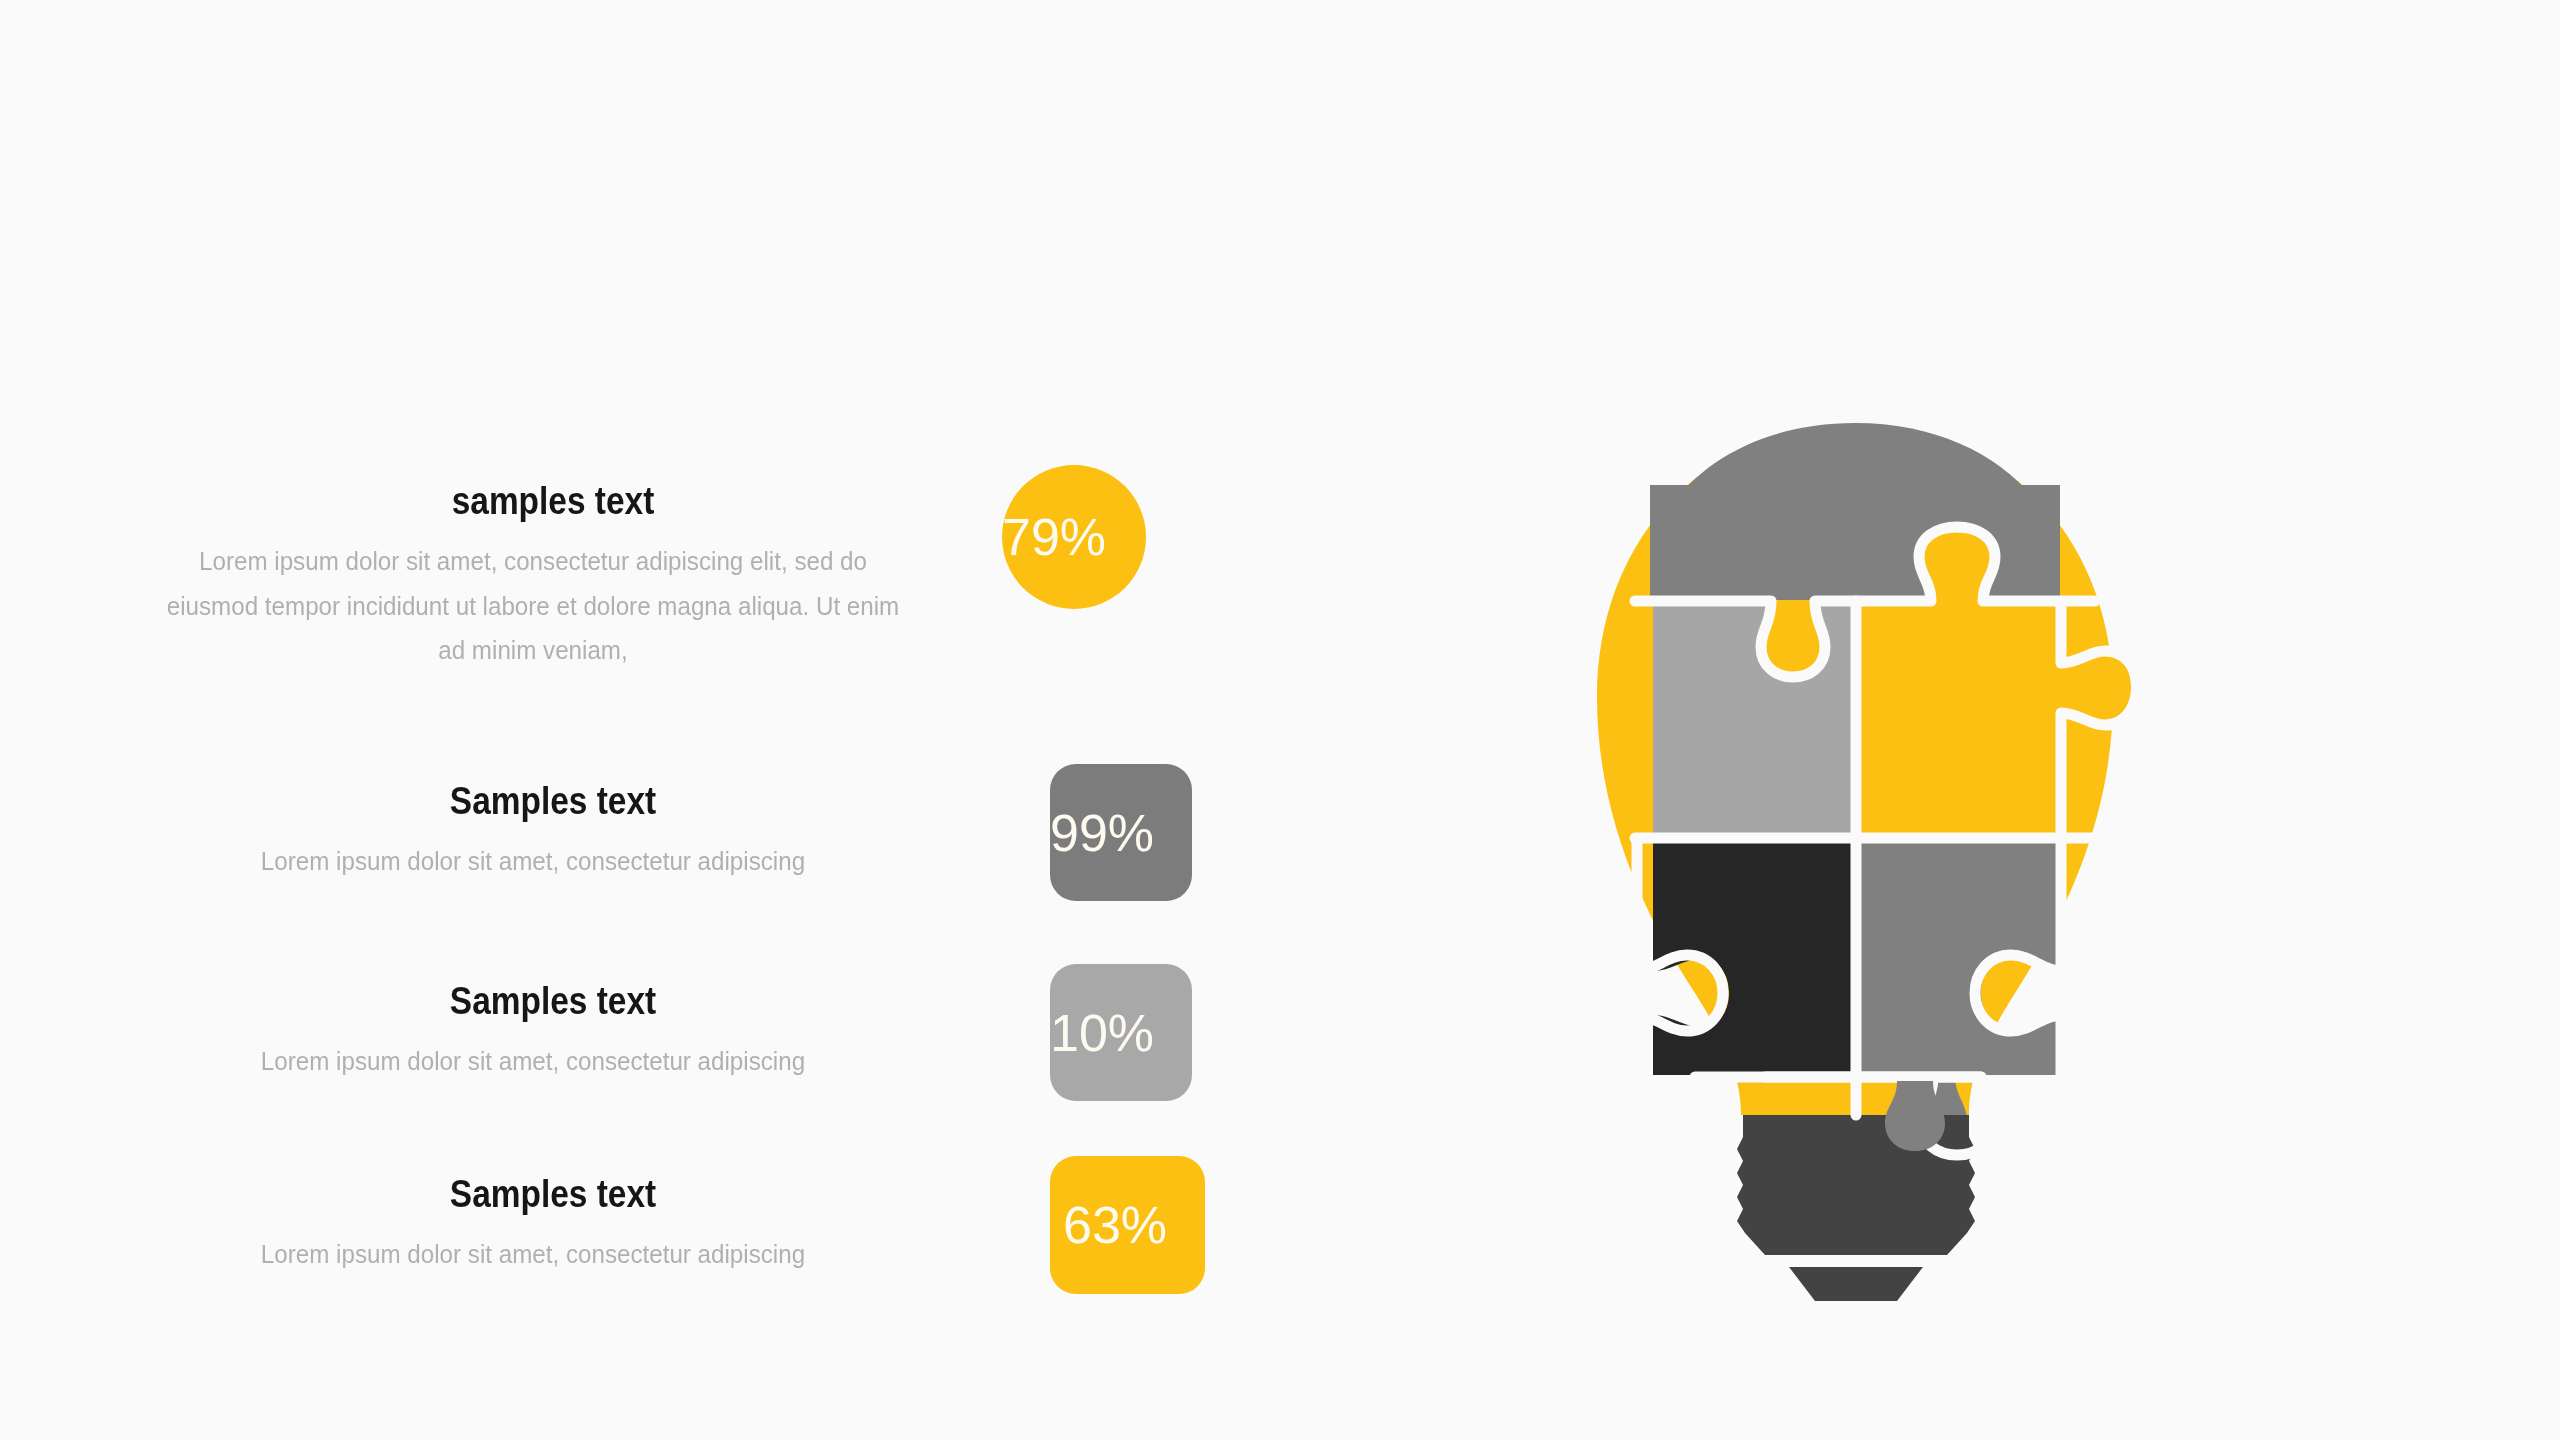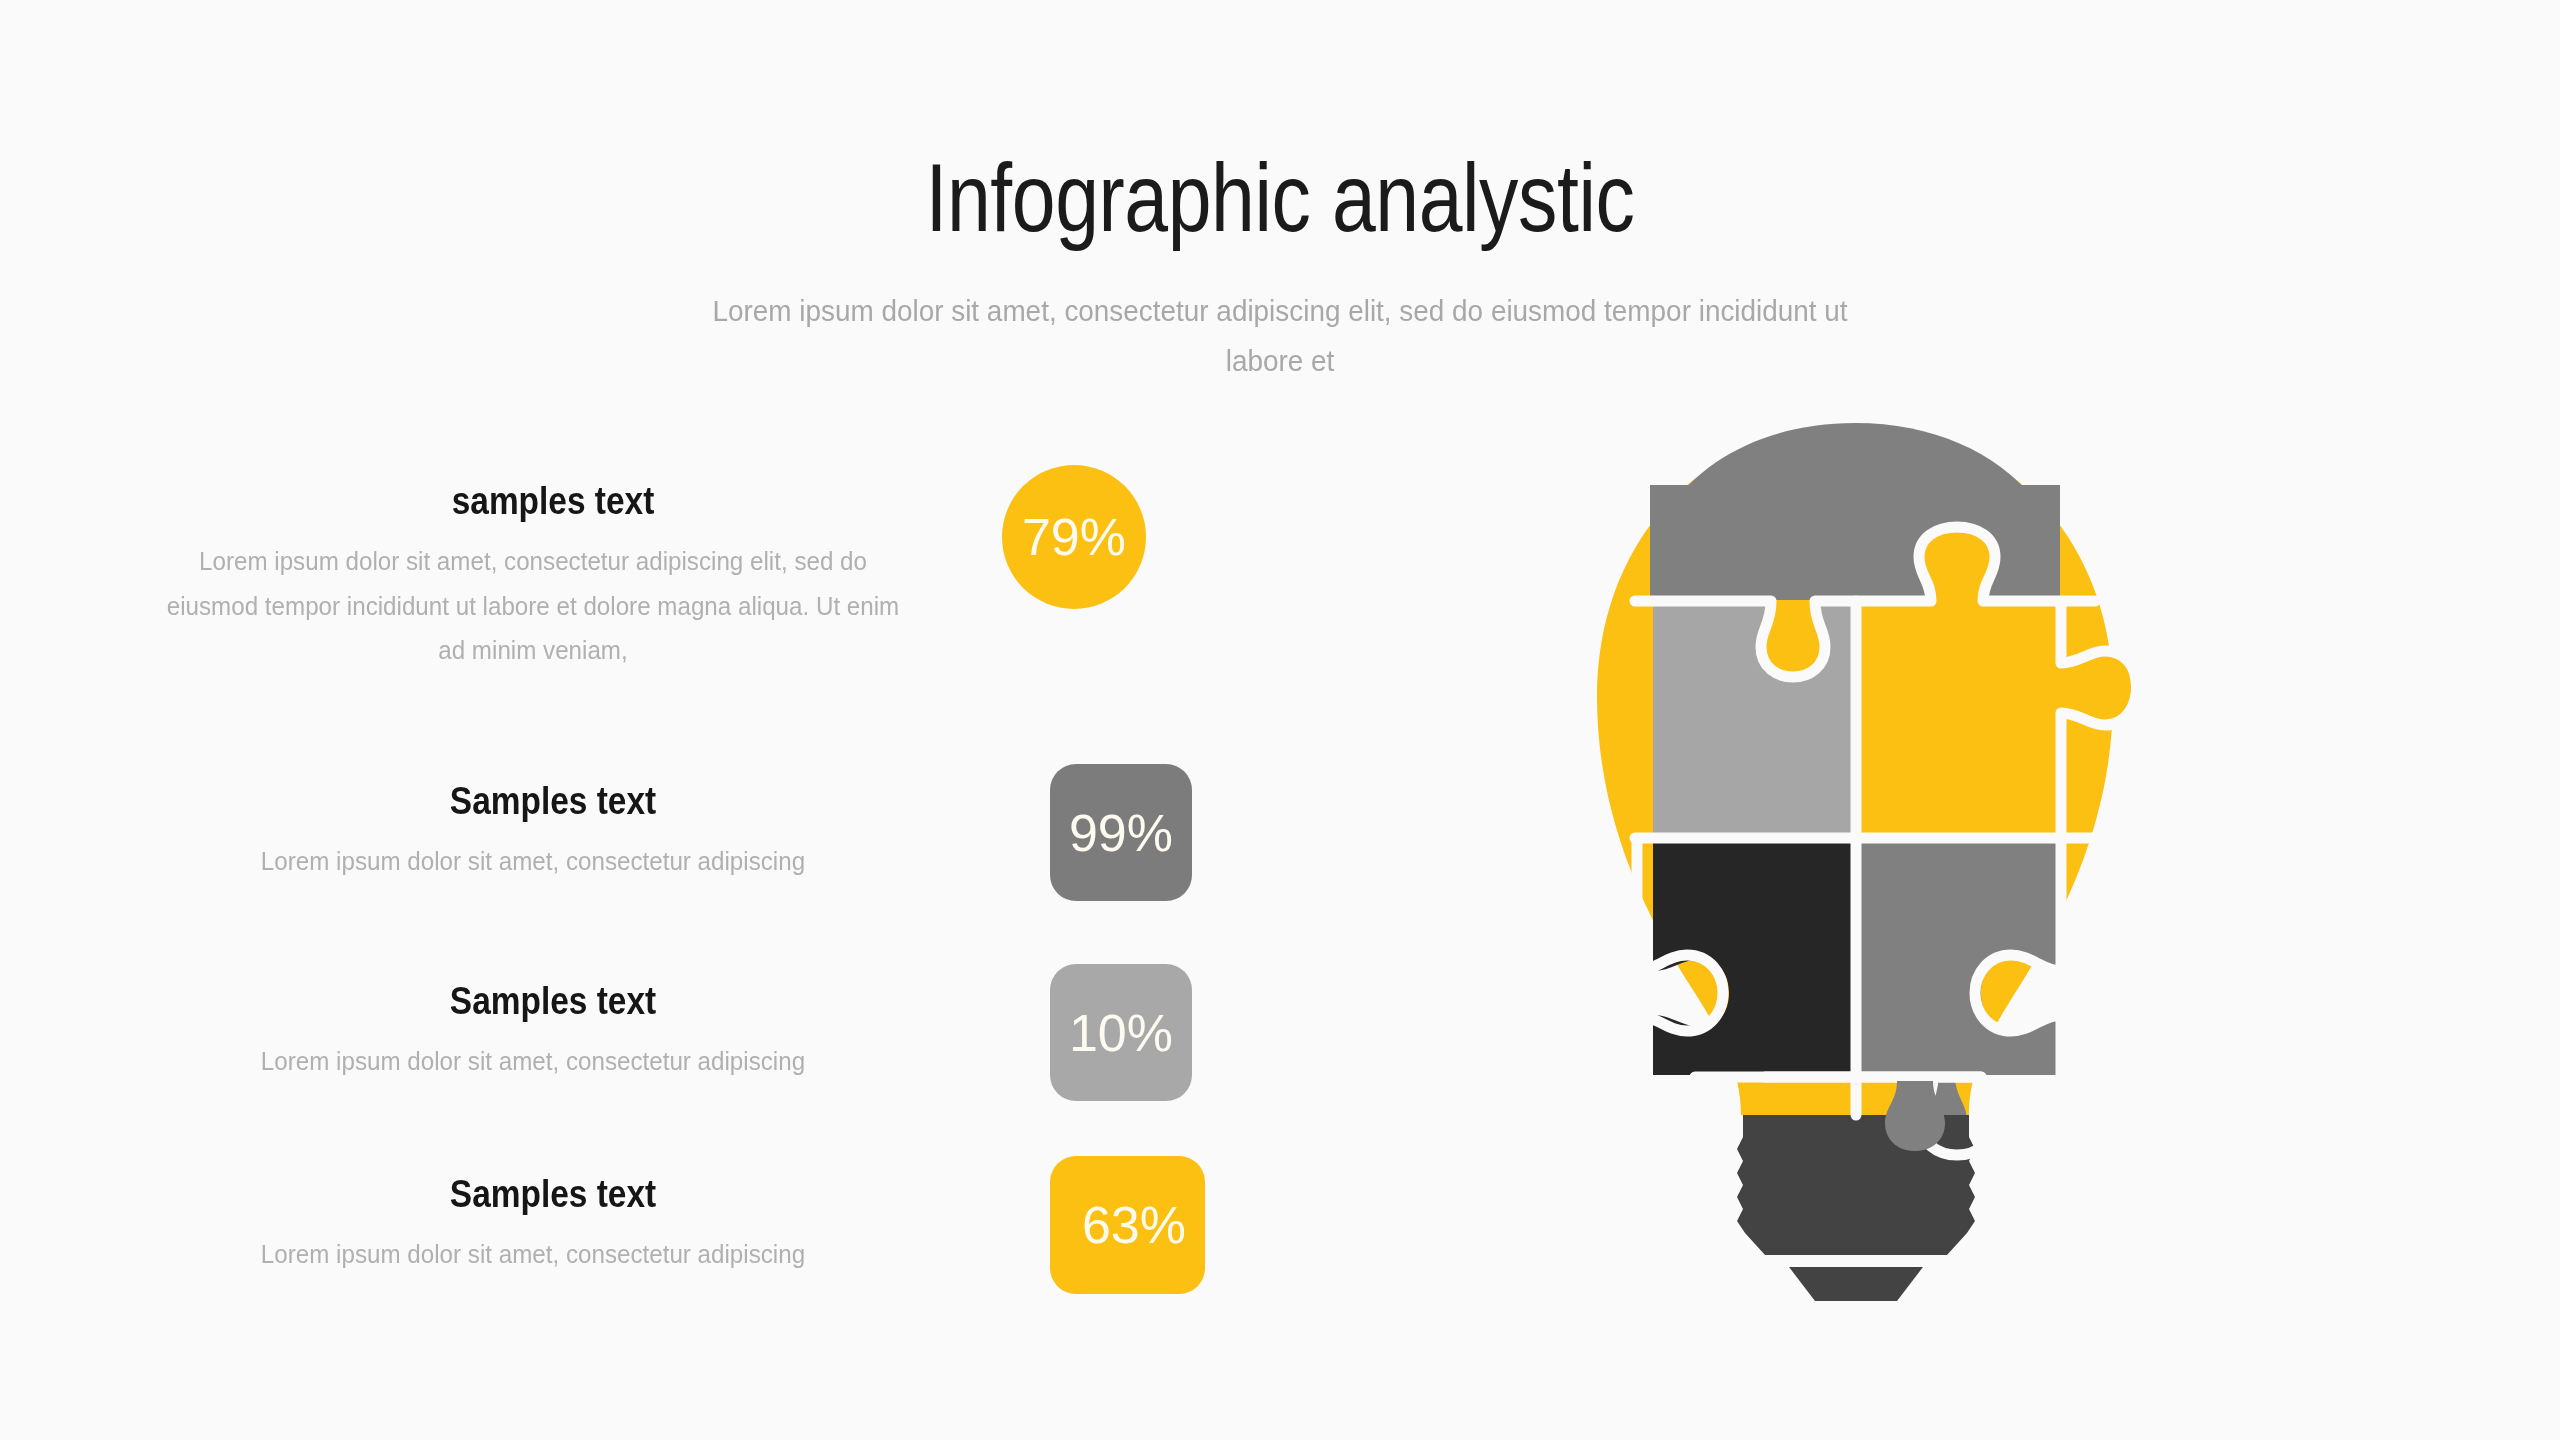--- a/index.html
+++ b/index.html
@@ -88,21 +88,21 @@
     color: #b0b0b0;
     transform: scaleX(0.93);
     transform-origin: right top;
   }
 
   
   .badge {
     position: absolute;
     display: flex;
     align-items: center;
-    justify-content: center;
+    justify-content: flex-start;
     color: #fdfaf0;
     font-family: "Liberation Sans", sans-serif;
     font-weight: 300;
     font-size: 52px;
     letter-spacing: 0px;
   }
   .badge.circle  { border-radius: 50%; }
   .badge.rounded { border-radius: 26px; margin-left: 48px; }
 
   
@@ -112,24 +112,20 @@
     top: 415px;
     width: 560px;
     height: 910px;
   }
 </style>
 </head>
 <body>
 
 <div id="slide">
 
-  <div id="header">
-    <div id="title">Infographic analystic</div>
-    <div id="subtitle">Lorem ipsum dolor sit amet, consectetur adipiscing elit, sed do eiusmod tempor incididunt ut labore et</div>
-  </div>
 
   <div id="list">
 
     <div class="row" style="top:465px;">
       <div class="row-text">
         <div class="row-head">samples text</div>
         <div class="row-body">Lorem ipsum dolor sit amet, consectetur adipiscing elit, sed do eiusmod tempor incididunt ut labore et dolore magna aliqua. Ut enim ad minim veniam,</div>
       </div>
       <div class="badge circle" style="left:1002px; top:0px; width:144px; height:144px; background:#fcc013;">
         <span>79%</span>

